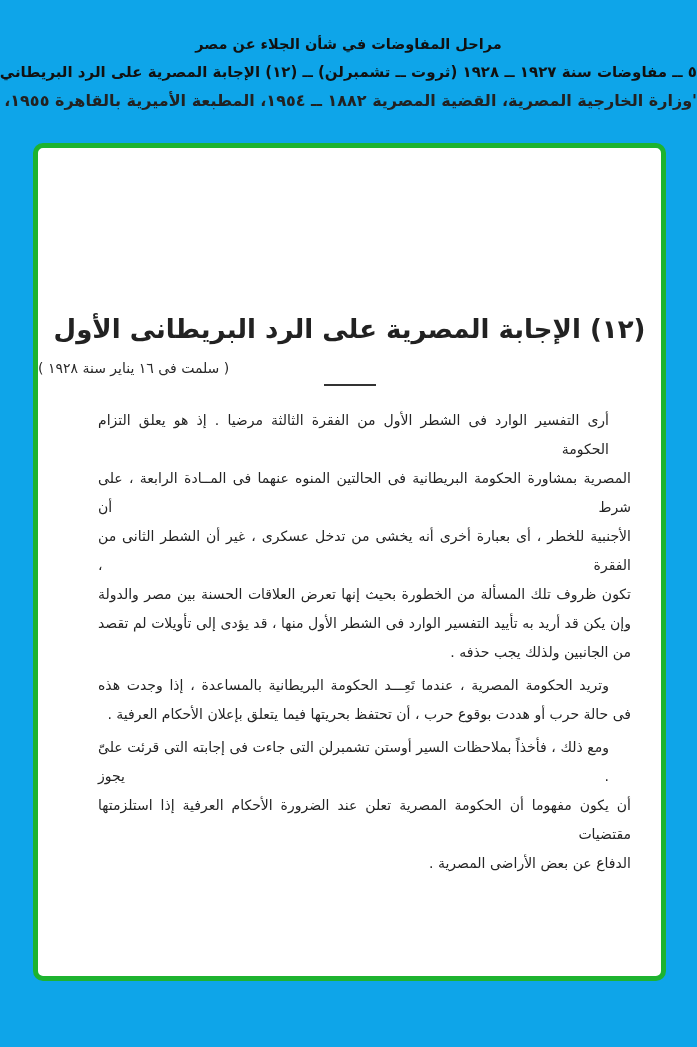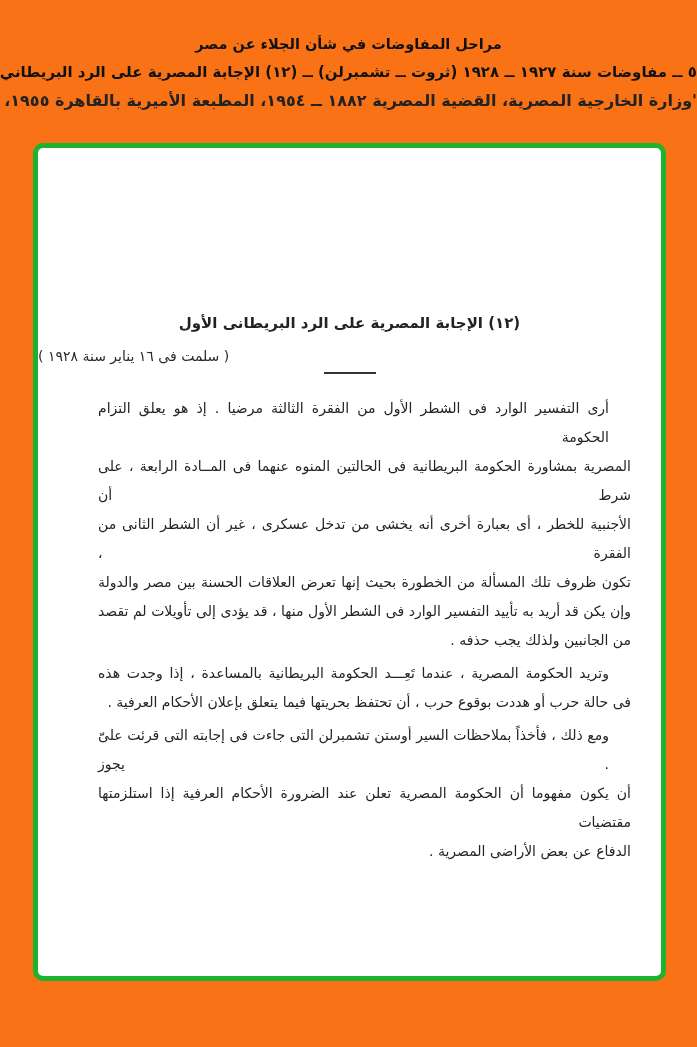--- a/index.html
+++ b/index.html
@@ -4,21 +4,21 @@
 <style>
   html, body {
     margin: 0;
     padding: 0;
     background: #ffffff;
   }
   .page {
     position: relative;
     width: 697px;
     height: 1047px;
-    background: #f97316;
+    background: #0ea5e9;
     overflow: hidden;
     font-family: "DejaVu Sans", sans-serif;
     color: #1b1b1b;
   }
   
   .header {
     direction: rtl;
     text-align: center;
     padding-top: 36px;
   }
@@ -50,21 +50,21 @@
     height: 838px;
     box-sizing: border-box;
     border: 5px solid #1db32f;
     border-radius: 10px;
     background: #ffffff;
   }
   .doc-title {
     direction: rtl;
     text-align: center;
     font-weight: bold;
-    font-size: 15px;
+    font-size: 26px;
     margin-top: 166px;
     color: #222;
   }
   .doc-subtitle {
     direction: rtl;
     text-align: left;
     font-size: 14px;
     margin-top: 16px;
     color: #2a2a2a;
   }

